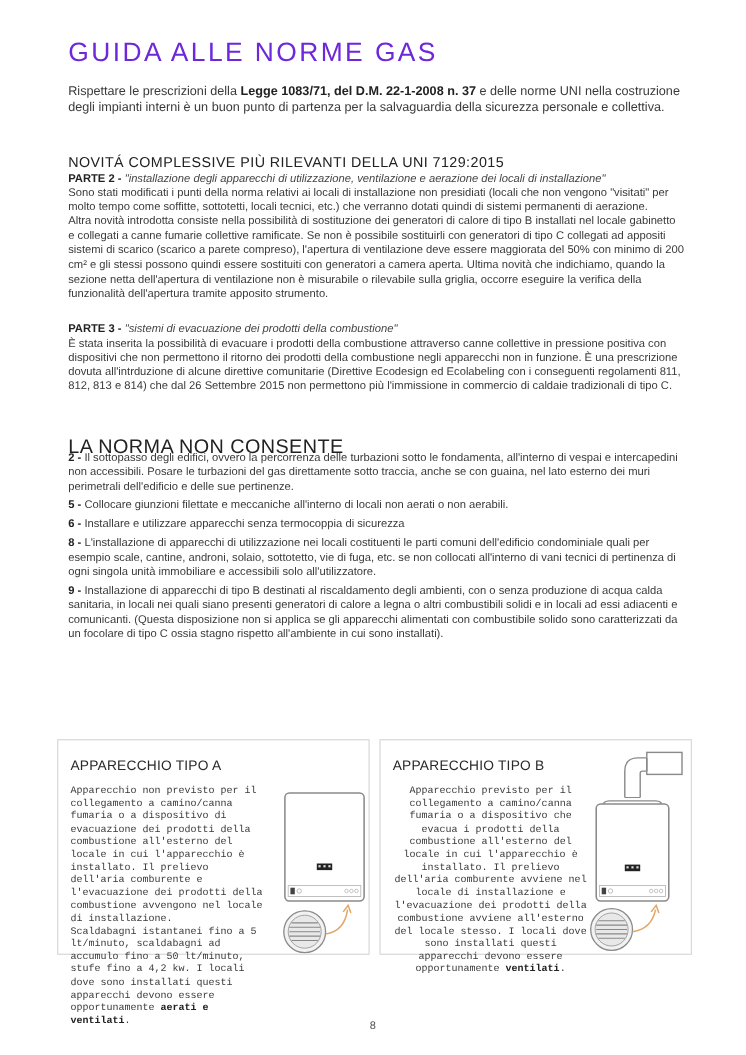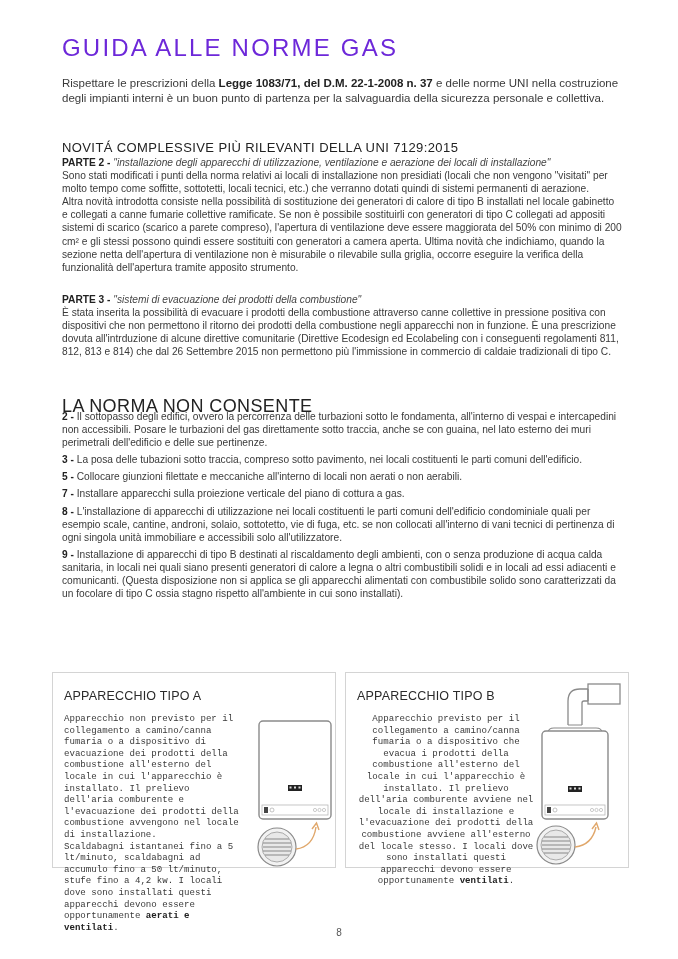--- a/index.html
+++ b/index.html
@@ -82,23 +82,22 @@
 
 <div class="parte p3">
   <span class="ptitle"><b>PARTE 3 - </b><i>"sistemi di evacuazione dei prodotti della combustione"</i></span>
   <span style="display:block">È stata inserita la possibilità di evacuare i prodotti della combustione attraverso canne collettive in pressione positiva con dispositivi che non permettono il ritorno dei prodotti della combustione negli apparecchi non in funzione. È una prescrizione dovuta all'intrduzione di alcune direttive comunitarie (Direttive Ecodesign ed Ecolabeling con i conseguenti regolamenti 811, 812, 813 e 814) che dal 26 Settembre 2015 non permettono più l'immissione in commercio di caldaie tradizionali di tipo C.</span>
 </div>
 
 <h2 class="h2 norma">LA NORMA NON CONSENTE</h2>
 
 <ul class="nclist">
   <li><b>2 - </b><span>Il sottopasso degli edifici, ovvero la percorrenza delle turbazioni sotto le fondamenta, all'interno di vespai e intercapedini non accessibili. Posare le turbazioni del gas direttamente sotto traccia, anche se con guaina, nel lato esterno dei muri perimetrali dell'edificio e delle sue pertinenze.</span></li>
-  <li><b>3 - </b><span>La posa delle tubazioni sotto traccia, compreso sotto pavimento, nei locali costituenti le parti comuni dell'edificio.</span></li>
   <li><b>5 - </b><span>Collocare giunzioni filettate e meccaniche all'interno di locali non aerati o non aerabili.</span></li>
-  <li><b>7 - </b><span>Installare apparecchi sulla proiezione verticale del piano di cottura a gas.</span></li>
+  <li><b>6 - </b><span>Installare e utilizzare apparecchi senza termocoppia di sicurezza</span></li>
   <li><b>8 - </b><span>L'installazione di apparecchi di utilizzazione nei locali costituenti le parti comuni dell'edificio condominiale quali per esempio scale, cantine, androni, solaio, sottotetto, vie di fuga, etc. se non collocati all'interno di vani tecnici di pertinenza di ogni singola unità immobiliare e accessibili solo all'utilizzatore.</span></li>
   <li><b>9 - </b><span>Installazione di apparecchi di tipo B destinati al riscaldamento degli ambienti, con o senza produzione di acqua calda sanitaria, in locali nei quali siano presenti generatori di calore a legna o altri combustibili solidi e in locali ad essi adiacenti e comunicanti. (Questa disposizione non si applica se gli apparecchi alimentati con combustibile solido sono caratterizzati da un focolare di tipo C ossia stagno rispetto all'ambiente in cui sono installati).</span></li>
 </ul>
 
 <div class="box a">
   <div class="btitle">APPARECCHIO TIPO A</div>
   <div class="btext">
     <span style="display:block">Apparecchio non previsto per il collegamento a camino/canna fumaria o a dispositivo di evacuazione dei prodotti della combustione all'esterno del locale in cui l'apparecchio è installato. Il prelievo dell'aria comburente e l'evacuazione dei prodotti della combustione avvengono nel locale di installazione.</span>
     <span>Scaldabagni istantanei fino a 5 lt/minuto, scaldabagni ad accumulo fino a 50 lt/minuto, stufe fino a 4,2 kw. I locali dove sono installati questi apparecchi devono essere opportunamente </span><b>aerati e ventilati</b><span>.</span>
   </div>

